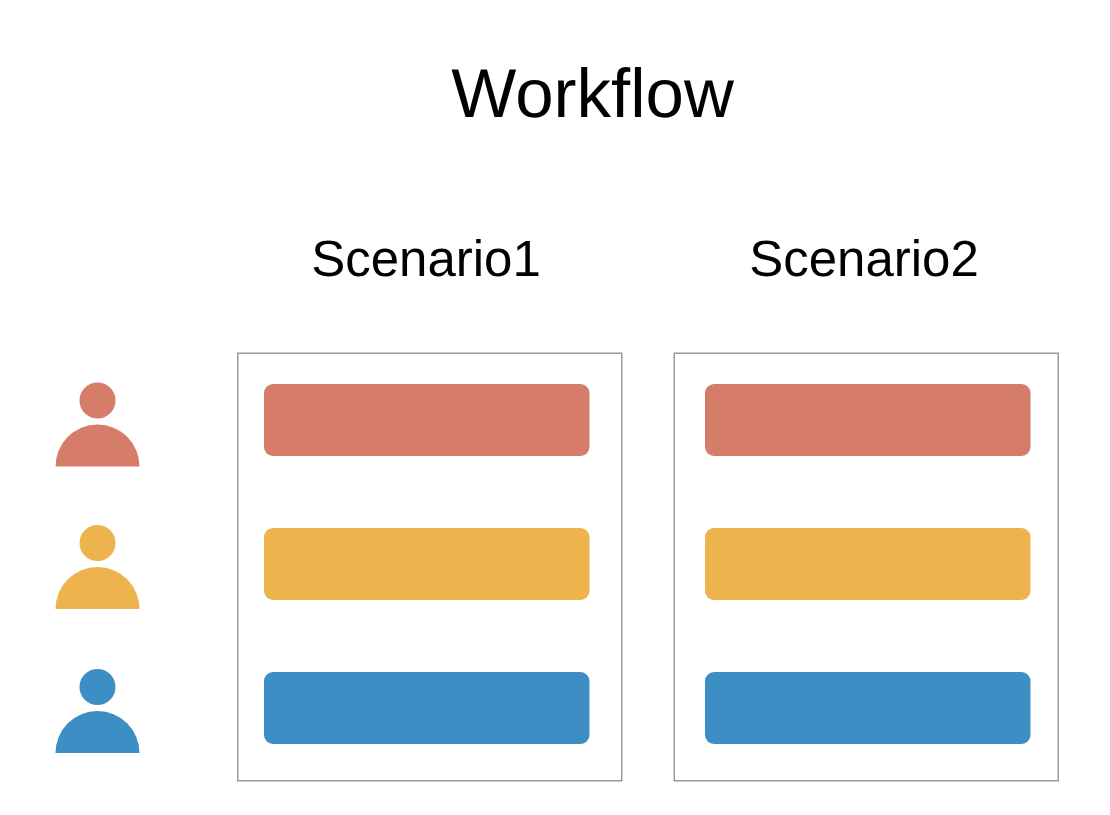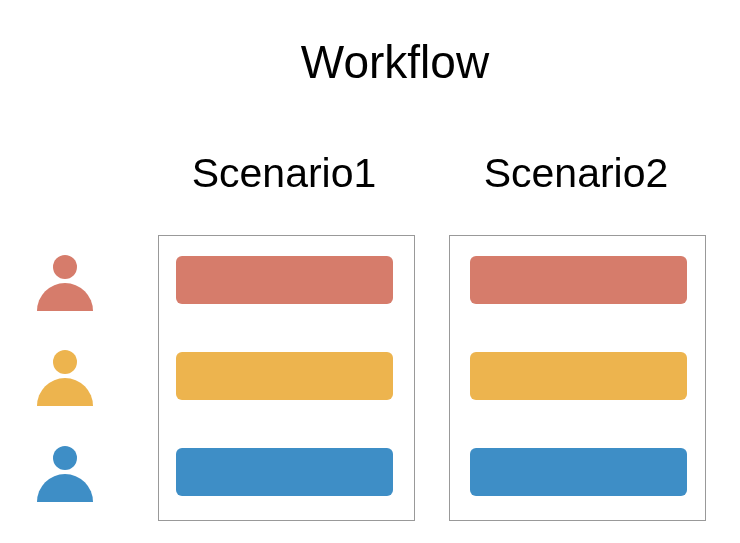--- a/index.html
+++ b/index.html
@@ -22,21 +22,21 @@
     transform: translateX(-50%);
     font-size: 46px;
     line-height: 48px;
     color: #000000;
     white-space: nowrap;
   }
   .col-label {
     position: absolute;
     top: 151px;
     transform: translateX(-50%);
-    font-size: 41px;
+    font-size: 34px;
     line-height: 44px;
     color: #000000;
     white-space: nowrap;
   }
   .col-label.col1 { left: 284px; }
   .col-label.col2 { left: 576px; text-align: center; }
 
   
   .actor {
     position: absolute;

